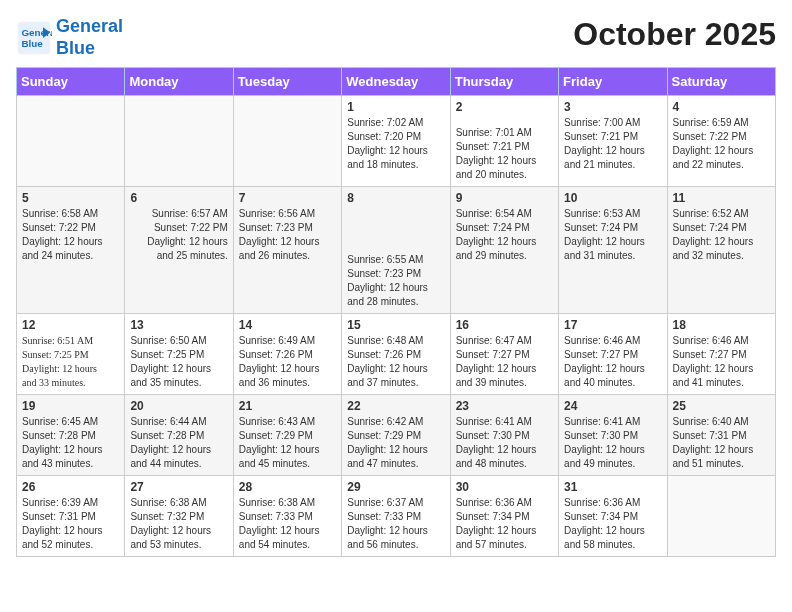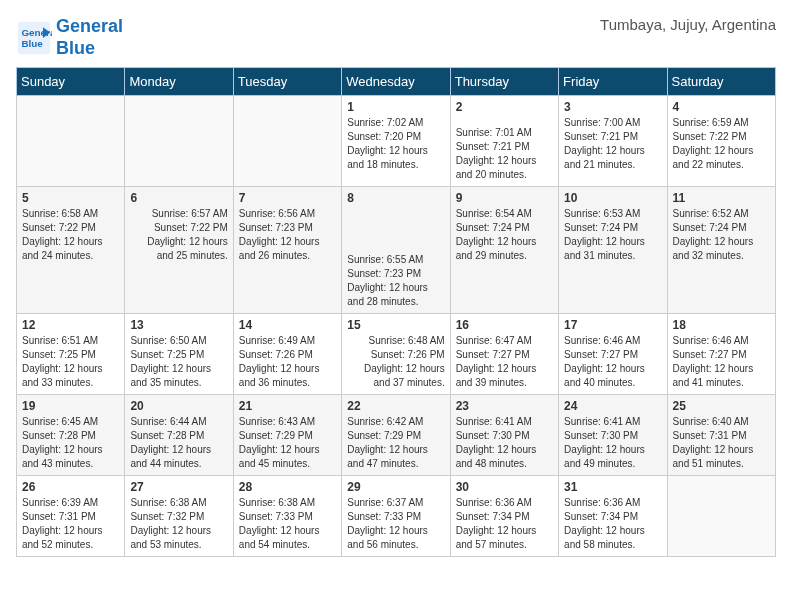--- a/index.html
+++ b/index.html
@@ -45,24 +45,24 @@
     .location-subtitle {
       font-size: 15px;
       color: #555;
     }
     .calendar {
       width: 100%;
       border-collapse: collapse;
       border: 1px solid #ccc;
     }
     .calendar th {
-      background-color: #0c4a6e;
+      background-color: #8b5cf6;
       color: #fff;
       font-size: 13px;
-      font-weight: normal;
+      font-weight: bold;
       padding: 6px 4px;
       text-align: left;
       border: 1px solid #aac8e8;
     }
     .calendar td {
       vertical-align: top;
       border: 1px solid #ccc;
       padding: 4px 5px;
       width: calc(100% / 7);
       font-size: 10.5px;
@@ -103,21 +103,21 @@
       <polygon points="30,8 38,14 30,20" fill="#1a6fbb"></polygon>
     </svg>
     <div>
       <div class="logo-text">
         <span>General</span><br>
         <span>Blue</span>
       </div>
     </div>
   </div>
   <div class="title-block">
-    <div class="location-subtitle">Tumbaya, Jujuy, Argentina</div>
+    <div class="month-title">October 2025</div>
   </div>
 </div>
 
 <table class="calendar">
   <thead>
     <tr>
     <th>Sunday</th>
         <th>Monday</th>
         <th>Tuesday</th>
         <th>Wednesday</th>
@@ -207,42 +207,42 @@
           <span class="day-number">11</span>
           <div class="day-info" style="white-space: pre-line;">Sunrise: 6:52 AM
 Sunset: 7:24 PM
 Daylight: 12 hours
 and 32 minutes.</div>
         </td>
       </tr>
       <tr>
         <td>
           <span class="day-number">12</span>
-          <div class="day-info" style="white-space: pre-line;">Sunrise: 6:51 AM
+          <div class="day-info" style="white-space: pre-line; font-family: Liberation Serif, serif;">Sunrise: 6:51 AM
 Sunset: 7:25 PM
 Daylight: 12 hours
 and 33 minutes.</div>
         </td>
         <td>
           <span class="day-number">13</span>
           <div class="day-info" style="white-space: pre-line;">Sunrise: 6:50 AM
 Sunset: 7:25 PM
 Daylight: 12 hours
 and 35 minutes.</div>
         </td>
         <td>
           <span class="day-number">14</span>
           <div class="day-info" style="white-space: pre-line;">Sunrise: 6:49 AM
 Sunset: 7:26 PM
 Daylight: 12 hours
 and 36 minutes.</div>
         </td>
         <td>
           <span class="day-number">15</span>
-          <div class="day-info" style="white-space: pre-line; text-align: right;">Sunrise: 6:48 AM
+          <div class="day-info" style="white-space: pre-line;">Sunrise: 6:48 AM
 Sunset: 7:26 PM
 Daylight: 12 hours
 and 37 minutes.</div>
         </td>
         <td>
           <span class="day-number">16</span>
           <div class="day-info" style="white-space: pre-line;">Sunrise: 6:47 AM
 Sunset: 7:27 PM
 Daylight: 12 hours
 and 39 minutes.</div>

